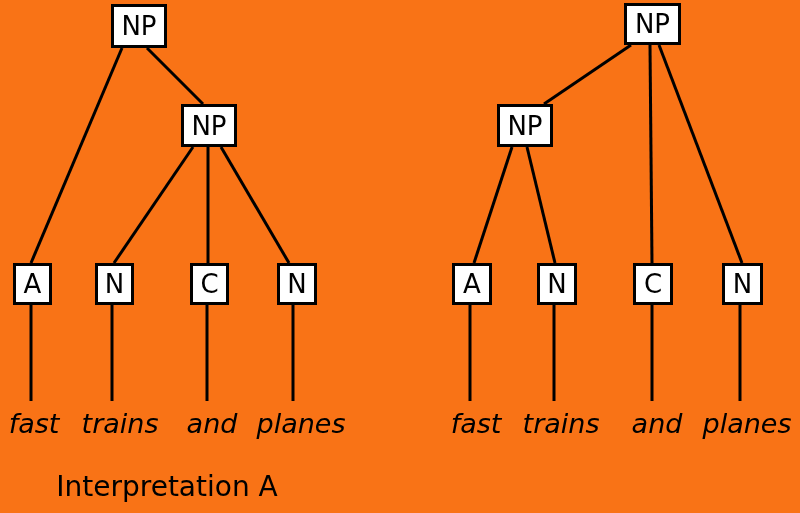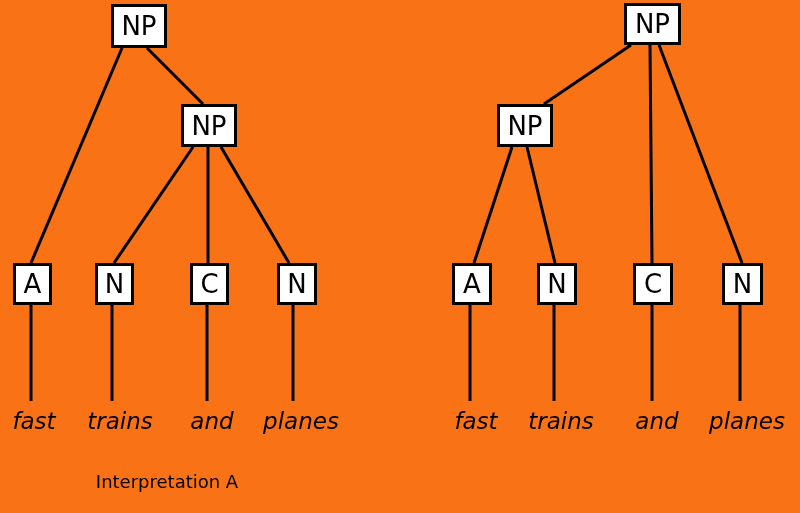--- a/index.html
+++ b/index.html
@@ -36,28 +36,28 @@
     display: flex;
     align-items: center;
     justify-content: center;
     font-size: 26px;
     line-height: 1;
   }
   .word {
     position: absolute;
     transform: translateX(-50%);
     font-style: italic;
-    font-size: 23px;
+    font-size: 27px;
     line-height: 1;
     white-space: nowrap;
   }
   .caption {
     position: absolute;
     transform: translateX(-50%);
-    font-size: 18px;
+    font-size: 28px;
     line-height: 1;
     white-space: nowrap;
   }
 </style>
 </head>
 <body>
 
 <div class="canvas">
 
   <svg class="edges" viewBox="0 0 800 513" xmlns="http://www.w3.org/2000/svg">

